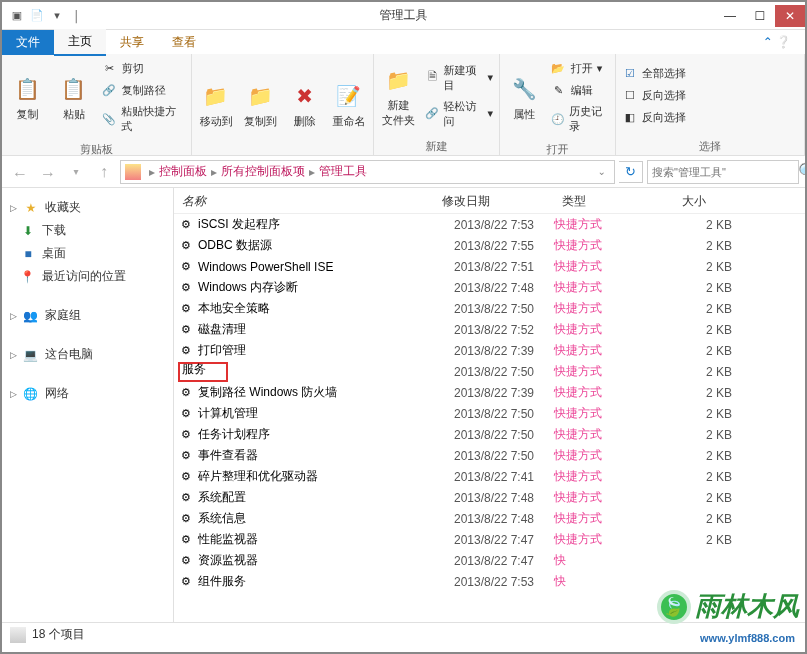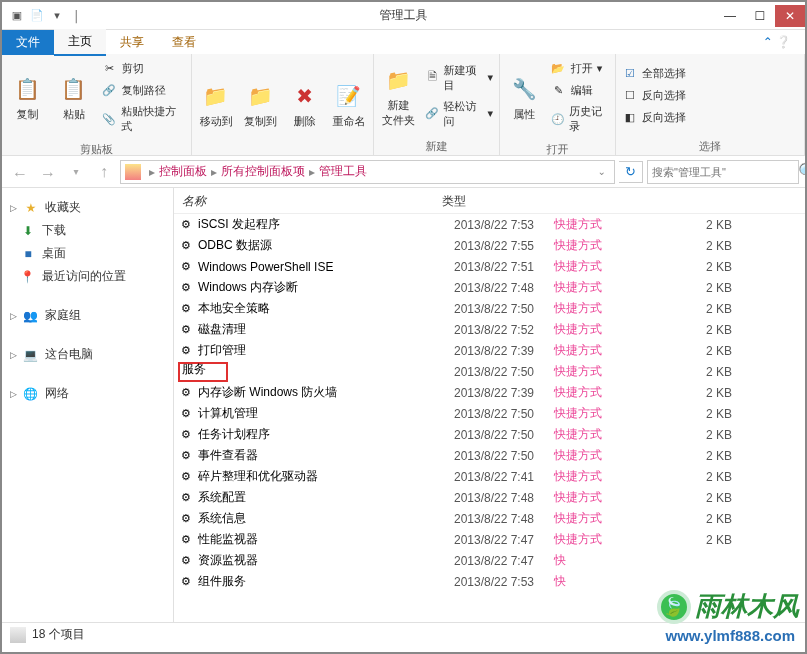--- a/index.html
+++ b/index.html
@@ -72,21 +72,21 @@
 .file-row .c-type { width: 120px; color: #ec4899; }
 .file-row .c-size { width: 70px; color: #555; text-align: right; padding-right: 12px; }
 .highlight-box { border: 2px solid #e03030; padding: 0 20px 4px 2px; display: inline-flex; align-items: center; gap: 4px; height: 20px; }
 
 .statusbar { height: 24px; border-top: 1px solid #e0e0e0; font-size: 12px; color: #333; display: flex; align-items: center; padding: 0 8px; }
 .statusbar-icon { width: 16px; height:16px; background: linear-gradient(#eee,#ccc); margin-right: 6px; }
 
 .watermark { position: absolute; right: 6px; bottom: 28px; display: flex; align-items: center; gap: 4px; font-family: Arial; }
 .watermark .logo { width: 34px; height: 34px; background: #3bbf53; border-radius: 50%; border: 4px solid #cdebd6; display: flex; align-items: center; justify-content: center; color:#fff; font-size: 18px;}
 .watermark .text1 { color: #2a8f3a; font-weight: bold; font-size: 26px; font-style: italic; text-shadow: 1px 1px #fff; }
-.watermark-url { position: absolute; right: 6px; bottom: 8px; color: #2a6fb5; font-size: 15px; font-family: Arial; font-weight: bold; padding-right:4px;}
+.watermark-url { position: absolute; right: 6px; bottom: 8px; color: #2a6fb5; font-size: 11px; font-family: Arial; font-weight: bold; padding-right:4px;}
 
 
 .file-list::-webkit-scrollbar { width: 16px; }
 .file-list::-webkit-scrollbar-track { background: #f0f0f0; }
 .file-list::-webkit-scrollbar-thumb { background: #c0c0c0; }
 </style>
 </head>
 <body>
 
 <div class="titlebar">
@@ -279,21 +279,23 @@
           <span class="caret">▷</span>
           <span class="sicon sb-net">🌐</span>
           <span>网络</span>
         </div>
     </div>
   </div>
 
   <div class="list-area">
     <div class="col-headers">
       <div class="col-name">名称</div>
+      <div class="col-date">修改日期</div>
       <div class="col-type">类型</div>
+      <div class="col-size">大小</div>
     </div>
     <div class="file-list" id="file-list">
         <div class="file-row">
           <div class="c-name">
             <span class="fico">⚙</span>
             <span>iSCSI 发起程序</span>
           </div>
           <div class="c-date">2013/8/22 7:53</div>
           <div class="c-type">快捷方式</div>
           <div class="c-size">2 KB</div>
@@ -356,21 +358,21 @@
           <div class="c-name">
             <span class="highlight-box">服务</span>
           </div>
           <div class="c-date">2013/8/22 7:50</div>
           <div class="c-type">快捷方式</div>
           <div class="c-size">2 KB</div>
         </div>
         <div class="file-row">
           <div class="c-name">
             <span class="fico">⚙</span>
-            <span>内存诊断 Windows 防火墙</span>
+            <span>复制路径 Windows 防火墙</span>
           </div>
           <div class="c-date">2013/8/22 7:39</div>
           <div class="c-type">快捷方式</div>
           <div class="c-size">2 KB</div>
         </div>
         <div class="file-row">
           <div class="c-name">
             <span class="fico">⚙</span>
             <span>计算机管理</span>
           </div>

